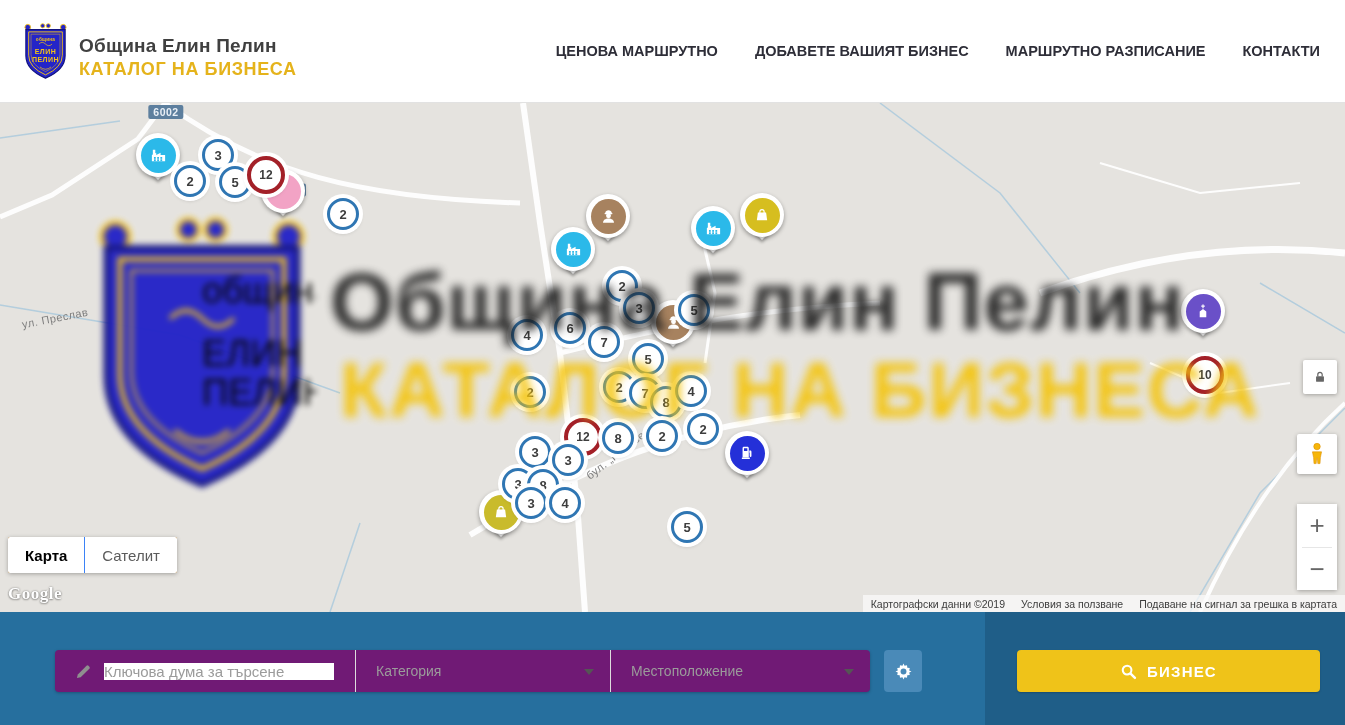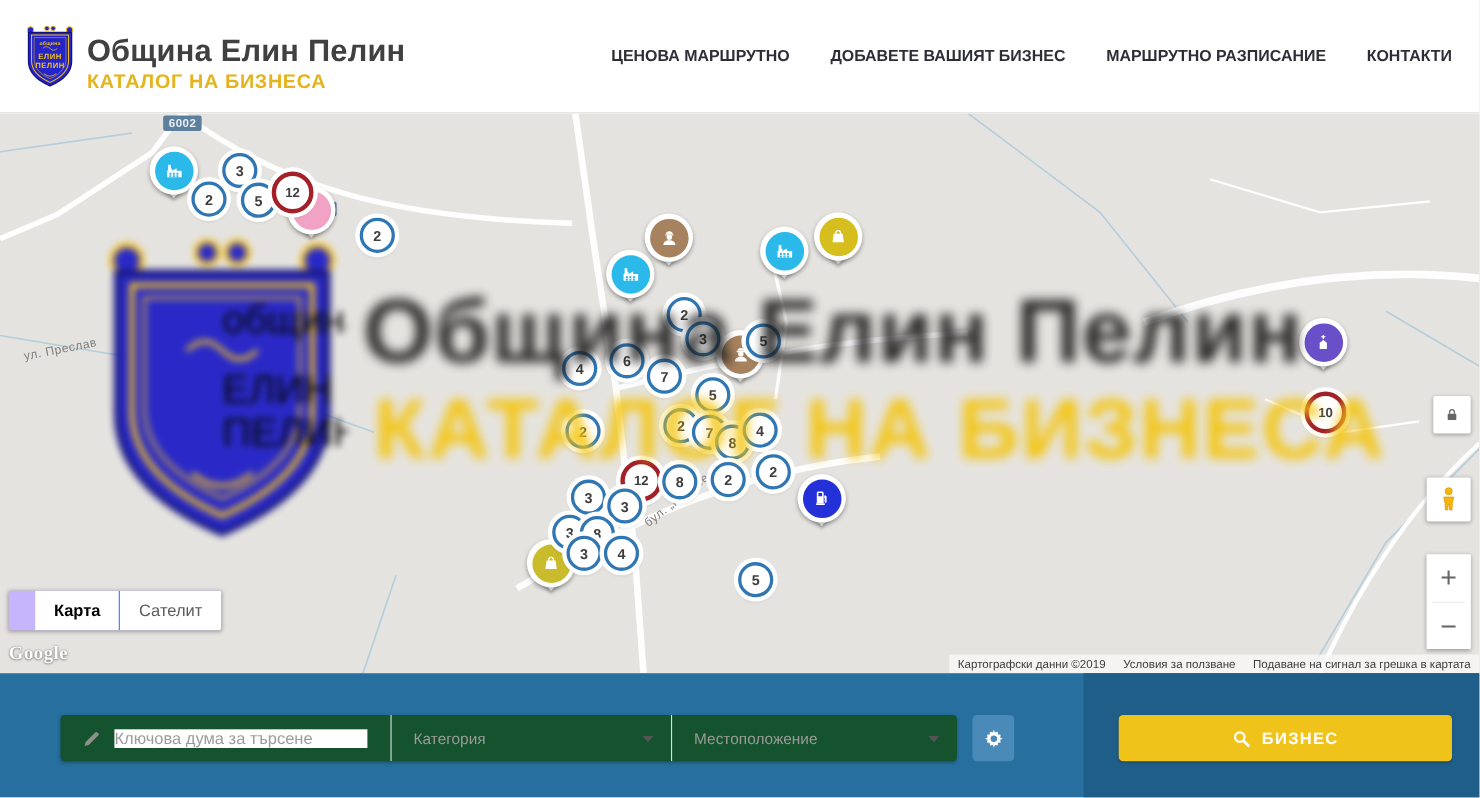--- a/index.html
+++ b/index.html
@@ -9,21 +9,21 @@
 
   
   header { position:absolute; top:0; left:0; width:1345px; height:103px; background:#fff;
            border-bottom:1px solid #e2e2e2; display:flex; align-items:center; justify-content:space-between;
            padding:0 25px 0 22px; z-index:50; }
   .brand { display:flex; align-items:center; gap:10px; cursor:pointer; }
   .crest  { display:block; }
   .crest text { font-family:"Liberation Sans", sans-serif; font-weight:bold; fill:#F2C117; text-anchor:middle; }
   .crest .crest-small { font-size:10px; letter-spacing:.5px; }
   .crest .crest-big   { font-size:15px; letter-spacing:1px; }
-  .brand-title { font-size:28px; font-weight:bold; color:#404040; letter-spacing:.2px;margin-top:12px; }
+  .brand-title { font-size:19px; font-weight:bold; color:#404040; letter-spacing:.2px;margin-top:12px; }
   .brand-sub   { font-size:18px; font-weight:bold; color:#E5B31B; letter-spacing:.6px; margin-top:2px; }
   .nav { display:flex; align-items:center; gap:37px; }
   .nav-item { font-size:14.5px; font-weight:bold; color:#2e2e38; text-decoration:none; letter-spacing:0; cursor:pointer; }
 
   
   .map { position:absolute; top:103px; left:0; width:1345px; height:509px; background:#e5e3df; overflow:hidden; }
   .roads { position:absolute; top:0; left:0; }
   .street-label { position:absolute; font-size:11px; color:#7e7e7e; white-space:nowrap; letter-spacing:.5px; }
   .road-badge { position:absolute; transform:translate(-50%,-50%); background:#5d7f9e; color:#e9eff6;
                 font-size:10.5px; font-weight:bold; padding:1px 5px; border-radius:2px; letter-spacing:.5px;
@@ -45,22 +45,22 @@
 
   
   .watermark { position:absolute; inset:0; pointer-events:none; }
   .wm-crest { position:absolute; left:88px; top:113px; filter:blur(3.2px); opacity:.97; }
   .wm-title { position:absolute; left:330px; top:152px; font-size:82px; font-weight:bold; color:#1b1b1b;
               letter-spacing:1px; filter:blur(5px); opacity:.93; white-space:nowrap; }
   .wm-sub   { position:absolute; left:340px; top:243px; font-size:77px; font-weight:bold; color:#F4C40C;
               letter-spacing:2px; filter:blur(5px); opacity:.97; white-space:nowrap; }
 
   
-  .maptype { position:absolute; left:8px; top:434px; display:flex; background:#c4b5fd; border-radius:2px;
-             box-shadow:0 1px 4px rgba(0,0,0,.3); overflow:hidden;padding-left:24px; }
+  .maptype { position:absolute; left:8px; top:434px; display:flex; background:#a16207; border-radius:2px;
+             box-shadow:0 1px 4px rgba(0,0,0,.3); overflow:hidden; }
   .maptype-btn { height:36px; padding:0 17px; display:flex; align-items:center; font-size:15px; color:#5b5b5b;
                  background:#fff; border:none; cursor:pointer; font-family:inherit; }
   .maptype-btn.active { font-weight:bold; color:#000; }
   .maptype-btn + .maptype-btn { border-left:1px solid #3b82f6; }
   .google-logo { position:absolute; left:8px; top:481px; font-size:17px; font-weight:bold; color:#fff;
                  letter-spacing:.5px; text-shadow:0 0 2px rgba(0,0,0,.45), 0 1px 2px rgba(0,0,0,.3);font-family:Liberation Serif, serif; }
   .attribution { position:absolute; right:0; top:492px; height:17px; display:flex; align-items:center; gap:16px;
                  background:rgba(250,250,250,.75); padding:0 8px; font-size:10.5px; color:#3c3c3c; }
   .attribution span { white-space:nowrap; }
   .ctl { position:absolute; background:#fff; box-shadow:0 1px 4px rgba(0,0,0,.3); border-radius:2px;
@@ -69,21 +69,21 @@
   .ctl-pegman { left:1297px; top:331px; width:40px; height:40px; }
   .zoomctl { position:absolute; left:1297px; top:401px; width:40px; height:86px; background:#fff; border-radius:2px;
              box-shadow:0 1px 4px rgba(0,0,0,.3); display:flex; flex-direction:column; }
   .zoom-btn { flex:1; background:#fff; border:none; font-size:26px; color:#666; cursor:pointer; font-family:inherit;
               display:flex; align-items:center; justify-content:center; line-height:1; }
   .zoom-divider { height:1px; background:#e6e6e6; margin:0 5px; }
 
   
   .searchbar { position:absolute; top:612px; left:0; width:1345px; height:113px; background:#266f9e; }
   .searchbar .right-panel { position:absolute; right:0; top:0; width:360px; height:113px; background:#1f5e88; }
-  .search-group { position:absolute; left:55px; top:38px; width:815px; height:42px; background:#14532d;
+  .search-group { position:absolute; left:55px; top:38px; width:815px; height:42px; background:#701a75;
                   border-radius:4px; display:flex; box-shadow:0 1px 3px rgba(0,0,0,.25); overflow:hidden; }
   .sg-section { display:flex; align-items:center; position:relative; }
   .sg-keyword { width:300px; padding-left:20px; gap:12px; }
   .sg-select  { border-left:1px solid #ddd; padding-left:20px; cursor:pointer; }
   .sg-category { width:255px; }
   .sg-location { width:260px; }
   .sg-keyword input { border:none; outline:none; font-size:15px; color:#444; width:230px; font-family:inherit; }
   .sg-keyword input::placeholder { color:#9b9b9b; }
   .sg-select .ph { font-size:14px; color:#9b9b9b; }
   .caret { position:absolute; right:16px; top:50%; margin-top:-2px; width:0; height:0;

